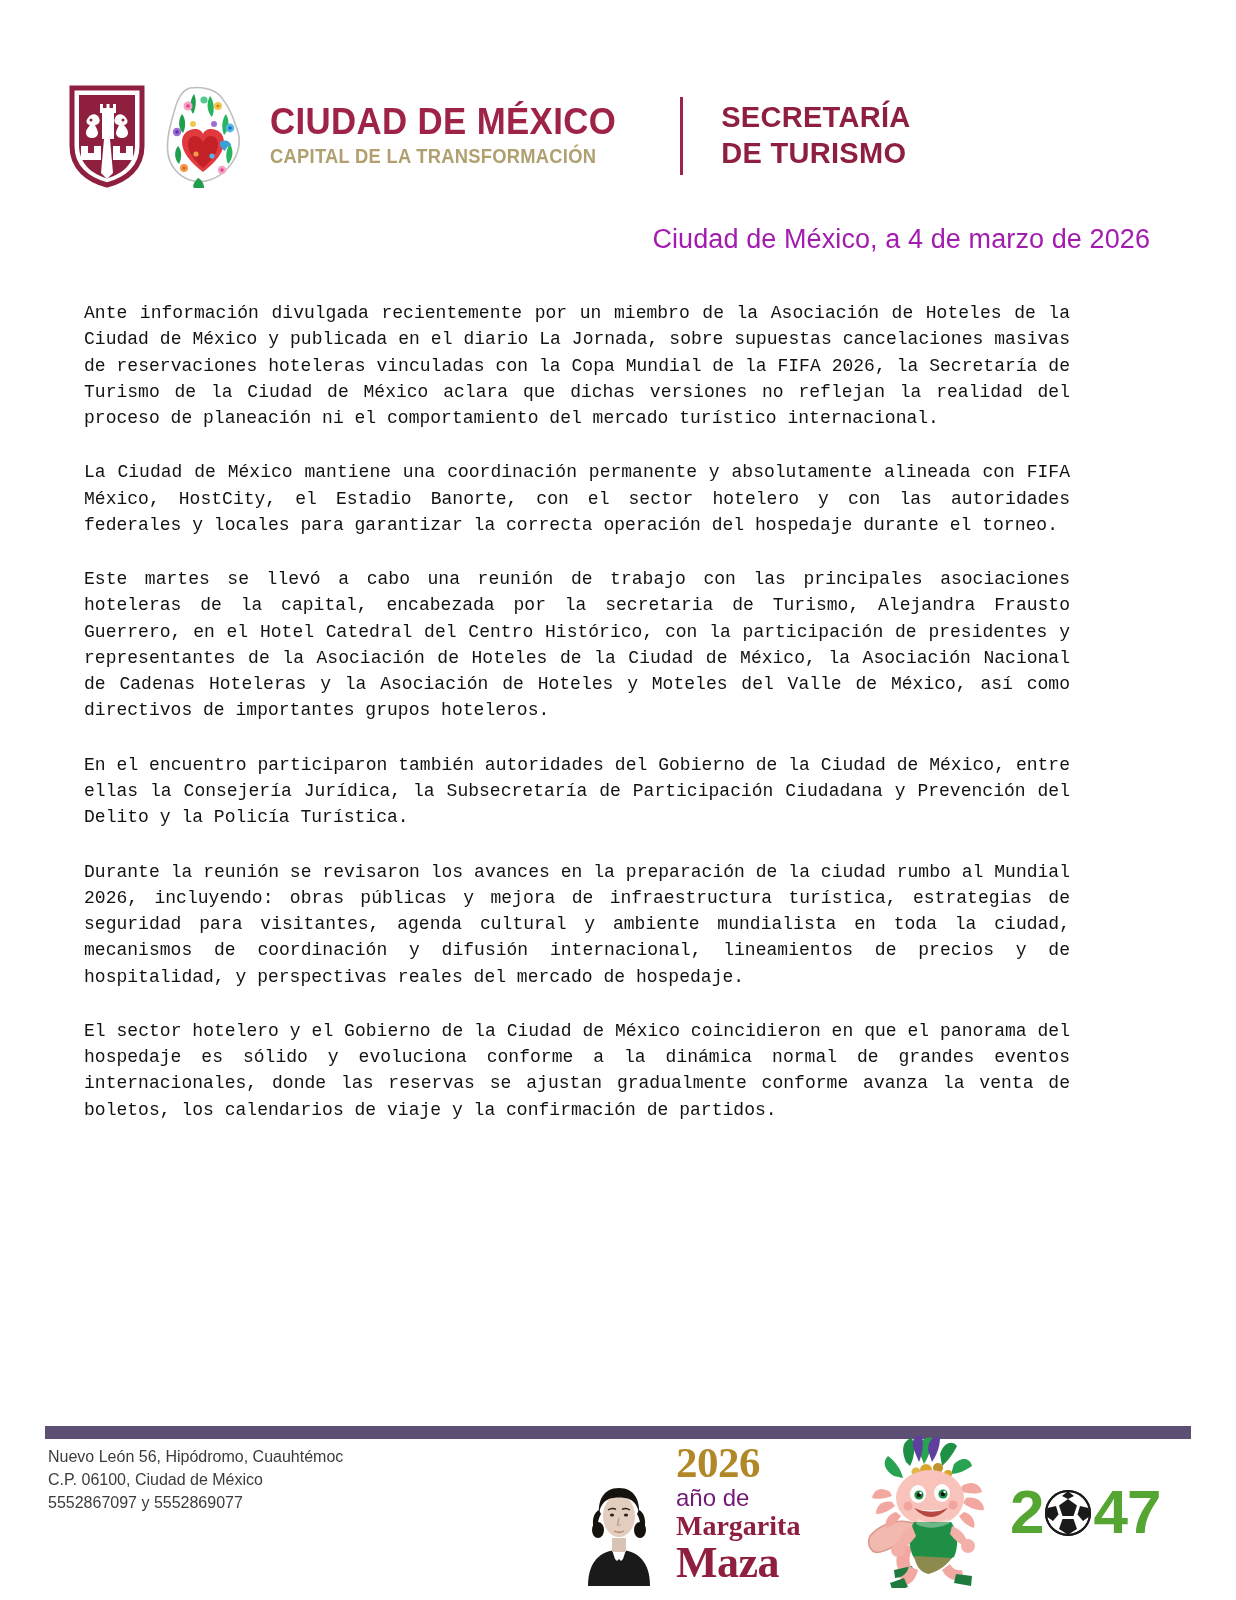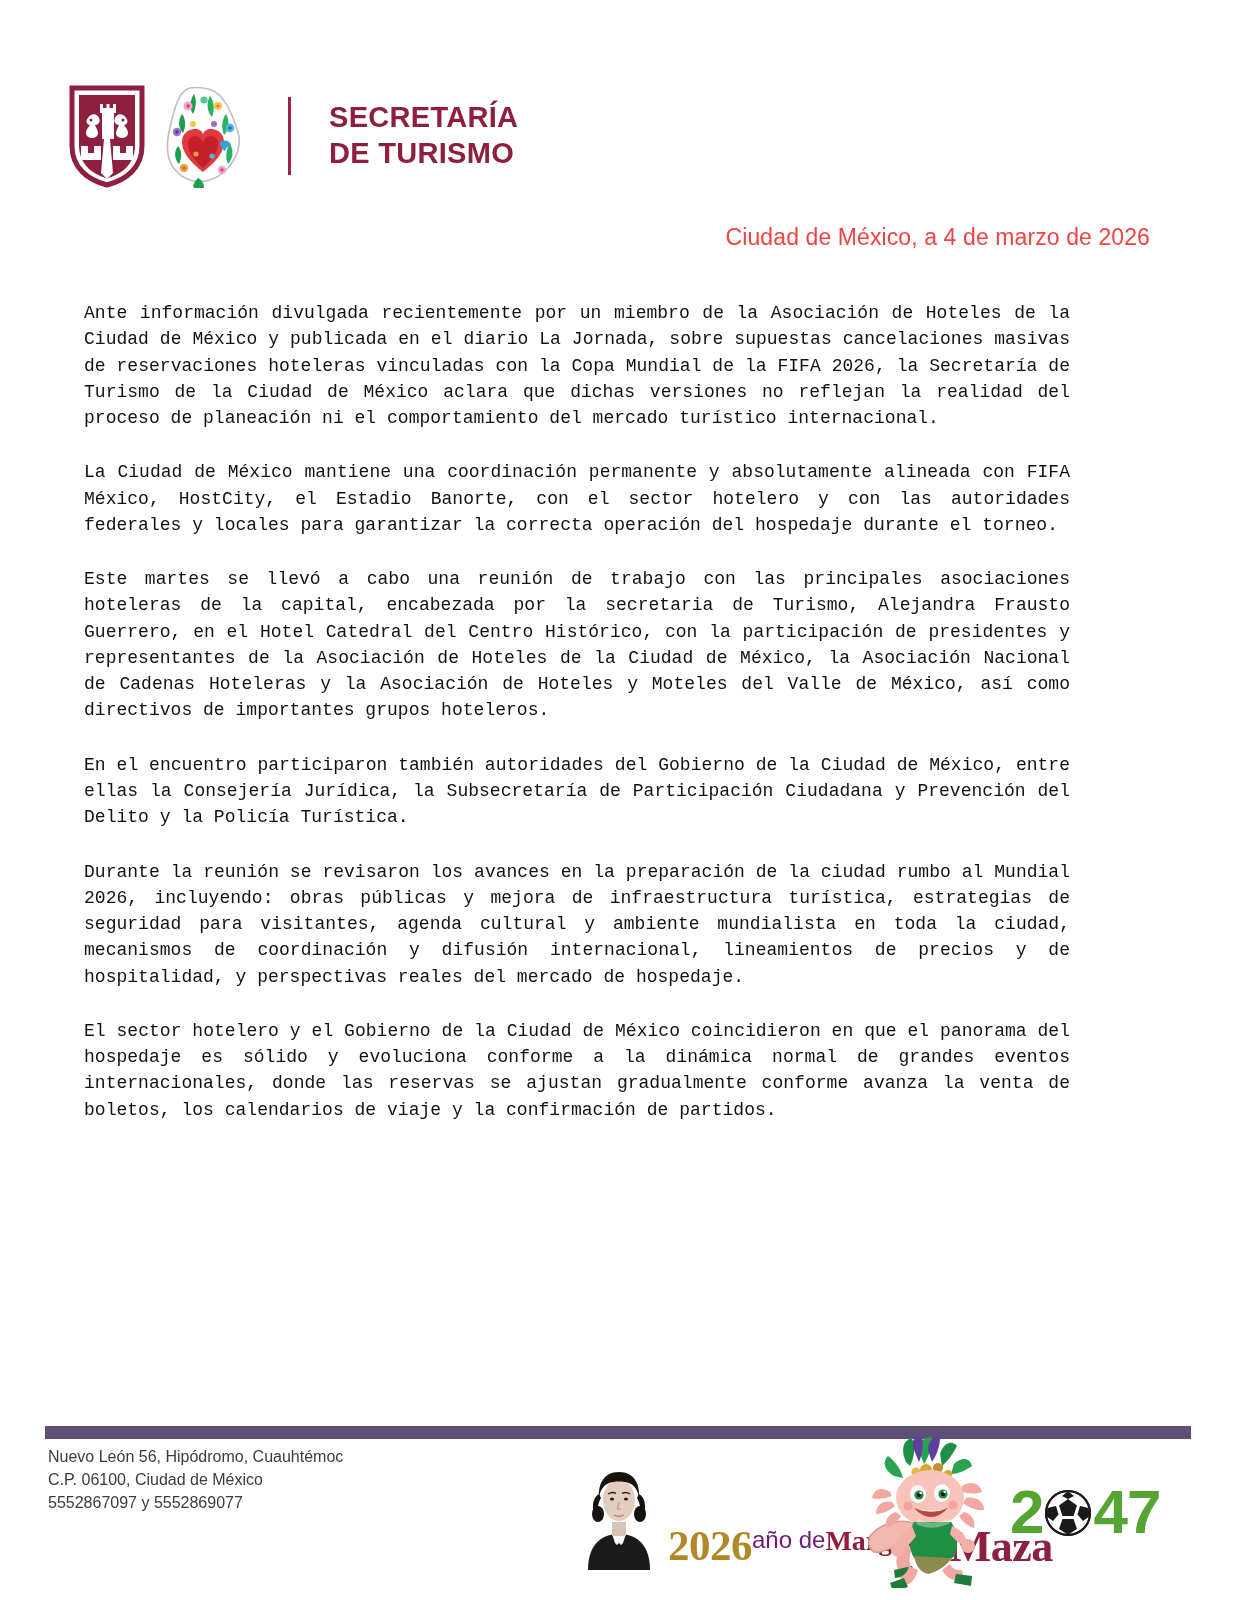--- a/index.html
+++ b/index.html
@@ -75,22 +75,22 @@
     line-height: 1.22;
     white-space: nowrap;
   }
 
   
   .date-line {
     position: absolute;
     top: 224px;
     right: 86px;
     font-family: "Liberation Sans", sans-serif;
-    font-size: 23px;
-    color: #ef4444;
+    font-size: 27px;
+    color: #a21caf;
     letter-spacing: 0.1px;
   }
 
   
   .doc-body {
     position: absolute;
     top: 300px;
     left: 84px;
     width: 986px;
   }
@@ -145,21 +145,21 @@
   
   .maza-lockup {
     position: absolute;
     left: 578px;
     top: 1442px;
     display: flex;
     align-items: flex-end;
     gap: 8px;
   }
   .maza-portrait { width: 82px; height: 128px; }
-  .maza-text { display: flex; flex-direction: row; line-height: 1; padding-bottom: 2px; }
+  .maza-text { display: flex; flex-direction: column; line-height: 1; padding-bottom: 2px; margin-left: 8px; }
   .maza-year {
     font-family: "Liberation Serif", serif;
     font-weight: bold;
     font-size: 43px;
     color: #b08828;
     letter-spacing: -0.5px;
     line-height: 0.96;
   }
   .maza-anode {
     font-family: "Liberation Sans", sans-serif;
@@ -273,20 +273,24 @@
       <circle cx="44" cy="16" r="3.6" fill="#52c98e"></circle>
       <circle cx="33" cy="40" r="3" fill="#f2c94c"></circle>
       <circle cx="54" cy="40" r="3" fill="#9b6fd4"></circle>
       <circle cx="36" cy="70" r="2.6" fill="#f2994a"></circle>
       <circle cx="52" cy="72" r="2.6" fill="#52b8e8"></circle>
 
       <path d="M60 58 c5 -3 10 -1 11 3 c-3 1 -5 3 -6 6 c-3 -2 -6 -5 -5 -9 z" fill="#3b9fd6"></path>
     </svg>
   </span>
 
+  <div class="brand-block">
+    <div class="brand-main">CIUDAD DE MÉXICO</div>
+    <div class="brand-sub">CAPITAL DE LA TRANSFORMACIÓN</div>
+  </div>
 
   <div class="brand-divider"></div>
 
   <div class="dept-block">
     <div>SECRETARÍA</div>
     <div>DE TURISMO</div>
   </div>
 </div>
 
 <div class="date-line">Ciudad de México, a 4 de marzo de 2026</div>

